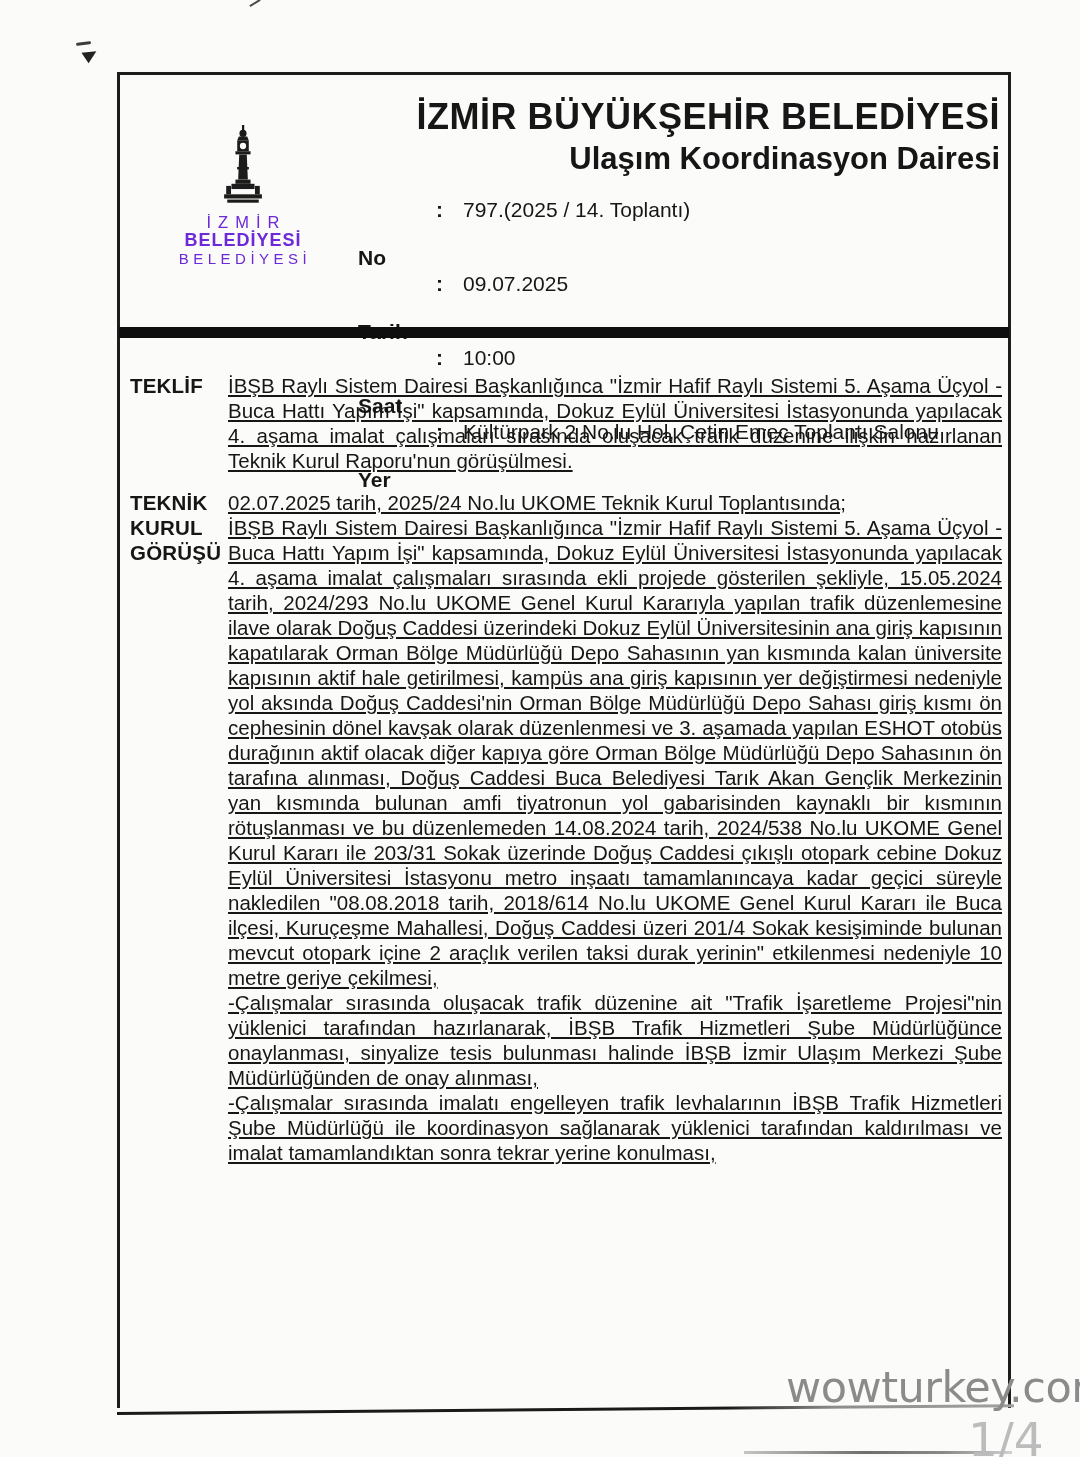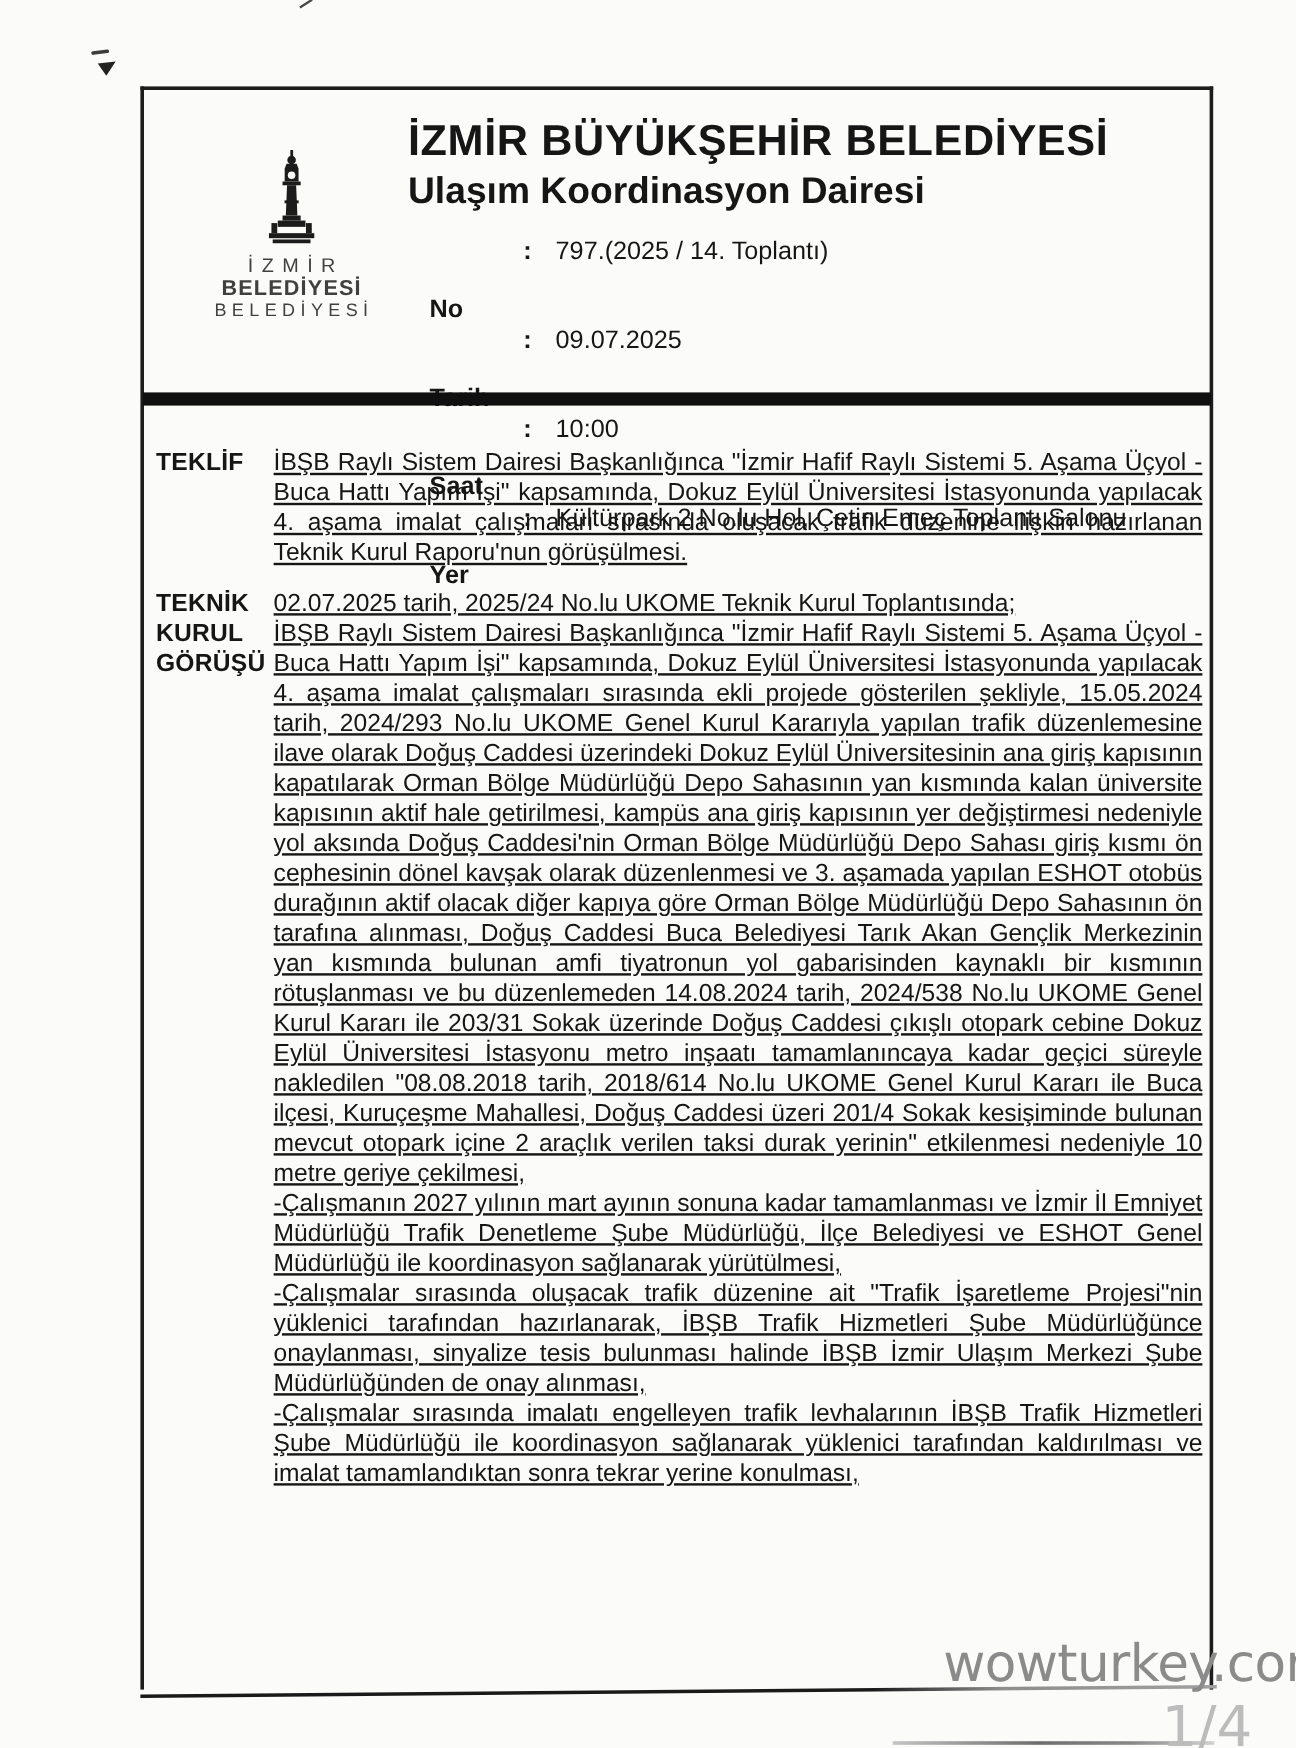--- a/index.html
+++ b/index.html
@@ -26,27 +26,27 @@
     border:3px solid #1d1d1d; border-bottom:none; background:transparent;
   }
   .bottom-border {
     position:absolute; left:117px; top:1412px; width:897px; height:3px;
     background:linear-gradient(to right,#1a1a1a 0%,#1a1a1a 68%,#8d8d8d 80%,#a0a0a0 100%);
     transform:rotate(-0.5deg); transform-origin:left center;
   }
   .header-divider { position:absolute; left:-1px; right:-1px; top:252px; height:11px; background:#0f0f0f; }
 
   
-  .logo { position:absolute; left:38px; top:50px; width:170px; text-align:center; color:#404040; }
+  .logo { position:absolute; left:38px; top:50px; width:170px; text-align:center; color:#6d28d9; }
   .logo svg { display:block; margin:0 auto 4px auto; }
   .logo-l1 { font-size:16.5px; letter-spacing:7px;   padding-left:7px;  line-height:18px; }
   .logo-l2 { font-size:18px;   letter-spacing:1px;   font-weight:bold;  line-height:19px; }
   .logo-l3 { font-size:15px;   letter-spacing:4.5px; padding-left:4px;  line-height:17px; }
 
-  .header-text { position:absolute; left:220px; top:22px; width:660px; text-align:left; }
+  .header-text { position:absolute; left:220px; top:22px; width:660px; text-align:right; }
   .doc-title    { font-size:36px; font-weight:bold; margin:0; line-height:40px; letter-spacing:0.5px; }
   .doc-subtitle { font-size:31px; font-weight:bold; margin:5px 0 0 0; line-height:34px; }
 
   .meta { position:absolute; left:238px; top:122px; width:620px; }
   .meta-row   { display:flex; line-height:26px; font-size:21px; }
   .meta-label { width:78px; font-weight:bold;margin-top:48px; }
   .meta-sep   { width:27px; font-weight:bold; }
   .meta-value { white-space:nowrap; }
 
   
@@ -145,21 +145,20 @@
 
     <div class="section section-tkg">
       <div class="labels">
         <div>TEKNİK</div>
         <div>KURUL</div>
         <div>GÖRÜŞÜ</div>
       </div>
       <div class="text-col">
         <p>02.07.2025 tarih, 2025/24 No.lu UKOME Teknik Kurul Toplantısında;</p>
         <p>İBŞB Raylı Sistem Dairesi Başkanlığınca "İzmir Hafif Raylı Sistemi 5. Aşama Üçyol - Buca Hattı Yapım İşi" kapsamında, Dokuz Eylül Üniversitesi İstasyonunda yapılacak 4. aşama imalat çalışmaları sırasında ekli projede gösterilen şekliyle, 15.05.2024 tarih, 2024/293 No.lu UKOME Genel Kurul Kararıyla yapılan trafik düzenlemesine ilave olarak Doğuş Caddesi üzerindeki Dokuz Eylül Üniversitesinin ana giriş kapısının kapatılarak Orman Bölge Müdürlüğü Depo Sahasının yan kısmında kalan üniversite kapısının aktif hale getirilmesi, kampüs ana giriş kapısının yer değiştirmesi nedeniyle yol aksında Doğuş Caddesi'nin Orman Bölge Müdürlüğü Depo Sahası giriş kısmı ön cephesinin dönel kavşak olarak düzenlenmesi ve 3. aşamada yapılan ESHOT otobüs durağının aktif olacak diğer kapıya göre Orman Bölge Müdürlüğü Depo Sahasının ön tarafına alınması, Doğuş Caddesi Buca Belediyesi Tarık Akan Gençlik Merkezinin yan kısmında bulunan amfi tiyatronun yol gabarisinden kaynaklı bir kısmının rötuşlanması ve bu düzenlemeden 14.08.2024 tarih, 2024/538 No.lu UKOME Genel Kurul Kararı ile 203/31 Sokak üzerinde Doğuş Caddesi çıkışlı otopark cebine Dokuz Eylül Üniversitesi İstasyonu metro inşaatı tamamlanıncaya kadar geçici süreyle nakledilen "08.08.2018 tarih, 2018/614 No.lu UKOME Genel Kurul Kararı ile Buca ilçesi, Kuruçeşme Mahallesi, Doğuş Caddesi üzeri 201/4 Sokak kesişiminde bulunan mevcut otopark içine 2 araçlık verilen taksi durak yerinin" etkilenmesi nedeniyle 10 metre geriye çekilmesi,</p>
-        <p>-Çalışmanın 2027 yılının mart ayının sonuna kadar tamamlanması ve İzmir İl Emniyet Müdürlüğü Trafik Denetleme Şube Müdürlüğü, İlçe Belediyesi ve ESHOT Genel Müdürlüğü ile koordinasyon sağlanarak yürütülmesi,</p>
         <p>-Çalışmalar sırasında oluşacak trafik düzenine ait "Trafik İşaretleme Projesi"nin yüklenici tarafından hazırlanarak, İBŞB Trafik Hizmetleri Şube Müdürlüğünce onaylanması, sinyalize tesis bulunması halinde İBŞB İzmir Ulaşım Merkezi Şube Müdürlüğünden de onay alınması,</p>
         <p>-Çalışmalar sırasında imalatı engelleyen trafik levhalarının İBŞB Trafik Hizmetleri Şube Müdürlüğü ile koordinasyon sağlanarak yüklenici tarafından kaldırılması ve imalat tamamlandıktan sonra tekrar yerine konulması,</p>
       </div>
     </div>
   </div>
 
 </div>
 
 <div class="bottom-border"></div>
 

